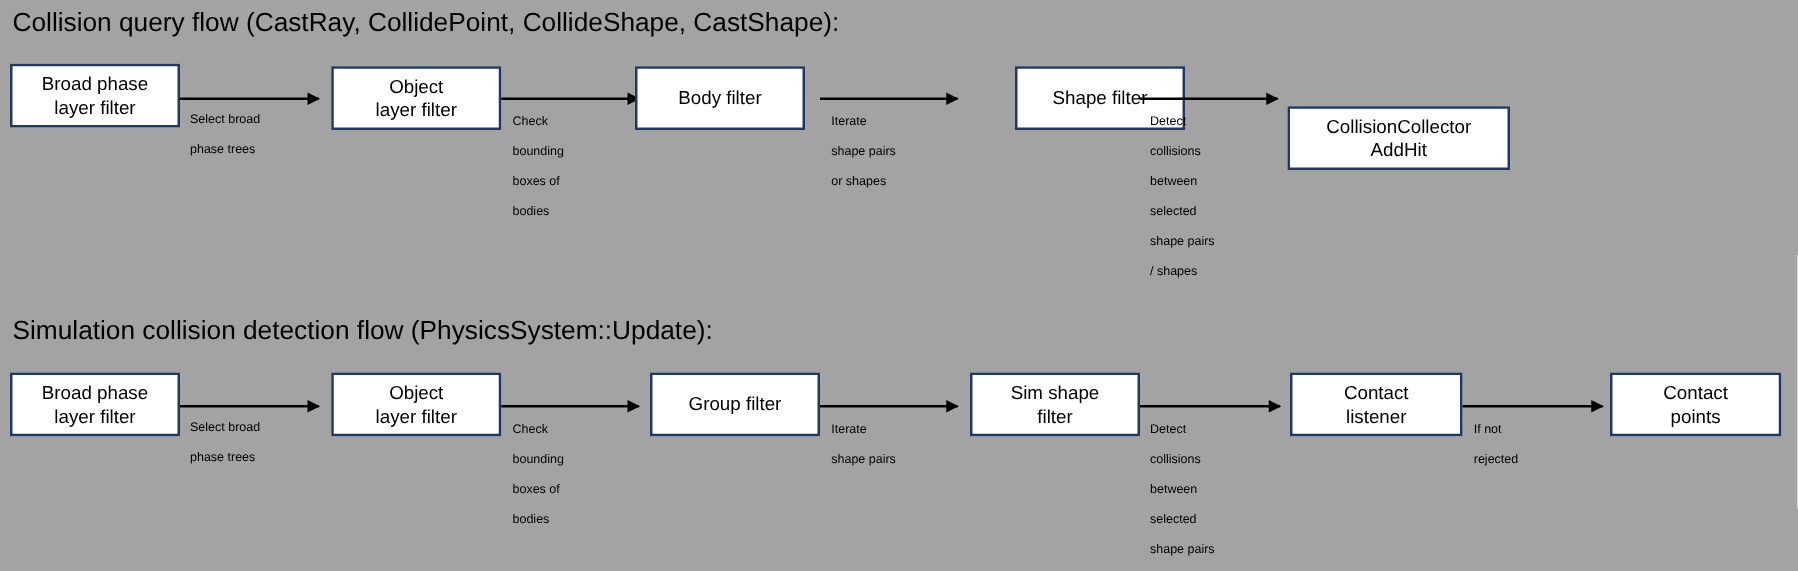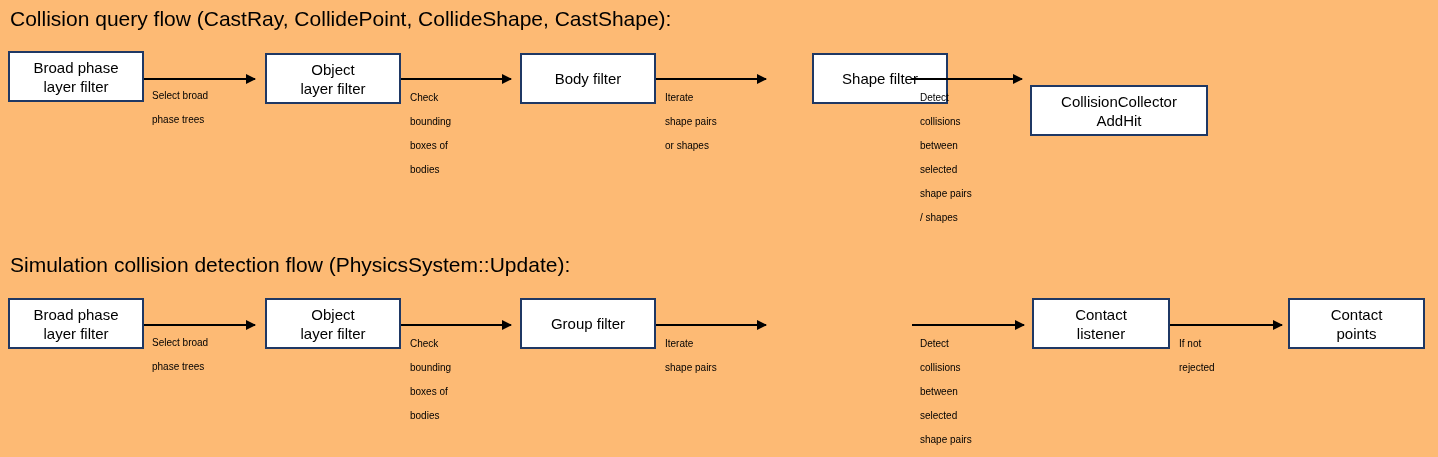--- a/index.html
+++ b/index.html
@@ -10,21 +10,21 @@
   }
   body {
     font-family: "Liberation Sans", "DejaVu Sans", sans-serif;
     color: #000000;
     -webkit-font-smoothing: antialiased;
   }
   #canvas {
     position: relative;
     width: 1438px;
     height: 457px;
-    background: #fdba74;
+    background: #a3a3a3;
     overflow: hidden;
   }
 
   
   .section-title {
     position: absolute;
     font-size: 21px;
     line-height: 26px;
     color: #000000;
     white-space: nowrap;
@@ -100,21 +100,21 @@
 layer filter</span>
   </div>
 
   <div class="arrow" style="left:401px; top:78px; width:110px;"></div>
 
   <div class="edge-label" style="left: 410px; top: 86px; width: 100px; white-space: pre-line;">Check
 bounding
 boxes of
 bodies</div>
 
-  <div class="node" style="left:520px; top:53px; width:136px; height:51px;">
+  <div class="node" style="left:508px; top:53px; width:136px; height:51px;">
     <span class="node-label" style="white-space: pre-line;">Body filter</span>
   </div>
 
   <div class="arrow" style="left:656px; top:78px; width:110px;"></div>
 
   <div class="edge-label" style="left: 665px; top: 86px; width: 110px; white-space: pre-line;">Iterate
 shape pairs
 or shapes</div>
 
   <div class="node" style="left:812px; top:53px; width:136px; height:51px;">
@@ -161,20 +161,24 @@
 
   <div class="node" style="left:520px; top:298px; width:136px; height:51px;">
     <span class="node-label" style="white-space: pre-line;">Group filter</span>
   </div>
 
   <div class="arrow" style="left:656px; top:324px; width:110px;"></div>
 
   <div class="edge-label" style="left: 665px; top: 332px; width: 110px; white-space: pre-line;">Iterate
 shape pairs</div>
 
+  <div class="node" style="left:776px; top:298px; width:136px; height:51px;">
+    <span class="node-label" style="white-space: pre-line;">Sim shape
+filter</span>
+  </div>
 
   <div class="arrow" style="left:912px; top:324px; width:112px;"></div>
 
   <div class="edge-label" style="left: 920px; top: 332px; width: 110px; white-space: pre-line;">Detect
 collisions
 between
 selected
 shape pairs</div>
 
   <div class="node" style="left:1032px; top:298px; width:138px; height:51px;">

